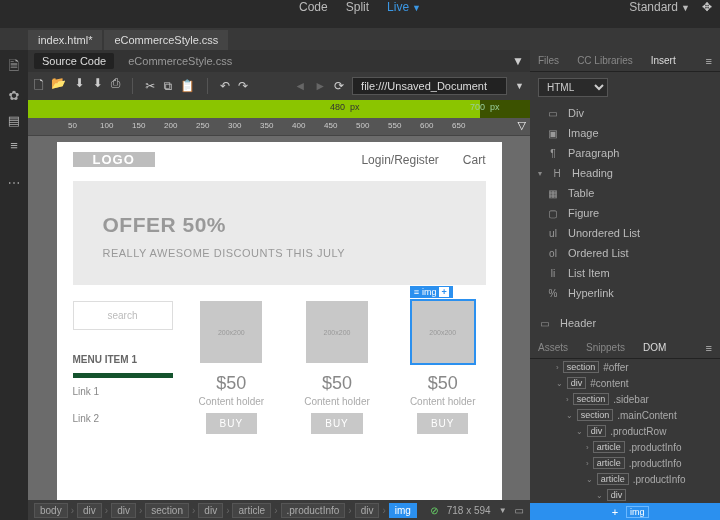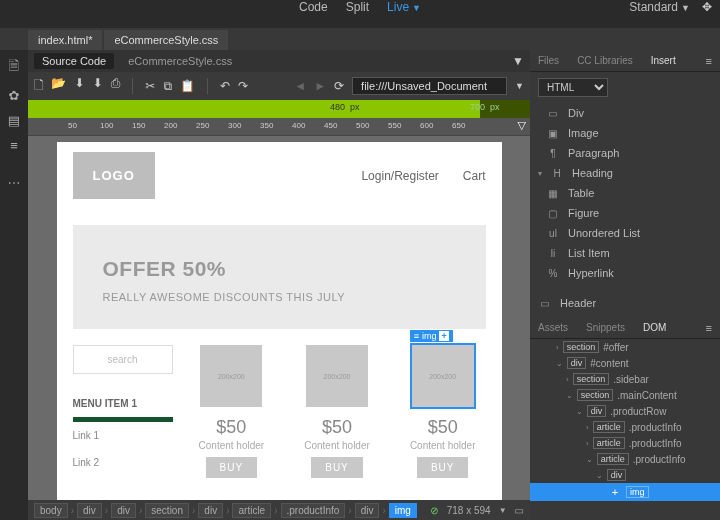--- a/index.html
+++ b/index.html
@@ -48,24 +48,24 @@
 
 .ruler { height: 18px; background: #555; position: relative; font-size: 8px; color: #ccc; border-bottom: 1px solid #444; }
 .ruler span { position: absolute; top: 3px; }
 
 
 .canvas-wrap { flex: 1; background: #6b6b6b; padding: 6px; overflow: auto; position: relative; }
 .canvas { background: #fff; width: 445px; min-height: 380px; margin: 0 auto; position: relative; overflow: hidden; }
 
 
 .hdr { display: flex; align-items: center; padding: 10px 16px; gap: 24px; }
-.logo { background: #bdbdbd; color: #fff; padding: 16px 20px; font-size: 13px; font-weight: 600; letter-spacing: 1px; }
+.logo { background: #bdbdbd; color: #fff; padding: 0 20px; font-size: 13px; font-weight: 600; letter-spacing: 1px; }
 .hdr .sp { flex: 1; }
 .hdrlink { font-size: 12px; color: #666; }
-.offer { background: #eaeaea; margin: 16px 16px 16px; padding: 32px 30px 26px; text-align: left; }
+.offer { background: #eaeaea; margin: 4px 16px 16px; padding: 32px 30px 26px; text-align: left; }
 .offer h2 { color: #999; font-size: 21px; font-weight: 700; letter-spacing: 0.5px; margin-bottom: 10px; }
 .offer p { color: #999; font-size: 11px; letter-spacing: 0.5px; }
 .body2 { display: flex; padding: 0 16px; gap: 16px; }
 .side { width: 100px; }
 .search { border: 1px solid #ddd; padding: 8px; font-size: 10px; color: #bbb; text-align: center; margin-bottom: 16px; }
 .menuitem { font-size: 10px; font-weight: 700; color: #666; padding: 8px 0; border-bottom: 5px solid #14532d; }
 .linkitem { font-size: 10px; color: #888; padding: 8px 0; }
 .prods { flex: 1; display: flex; gap: 20px; }
 .prod { flex: 1; text-align: center; }
 .prodimg { background: #c8c8c8; height: 62px; width: 62px; margin: 0 auto 10px; font-size: 7px; color: #999; display: flex; align-items: center; justify-content: center; position: relative; }
@@ -305,20 +305,25 @@
           <span class="il-ic">▢</span>
           <span>Figure</span>
         </div>
         <div class="row">
           <span class="caret"></span>
           <span class="il-ic">ul</span>
           <span>Unordered List</span>
         </div>
         <div class="row">
           <span class="caret"></span>
+          <span class="il-ic">ol</span>
+          <span>Ordered List</span>
+        </div>
+        <div class="row">
+          <span class="caret"></span>
           <span class="il-ic">li</span>
           <span>List Item</span>
         </div>
         <div class="row">
           <span class="caret"></span>
           <span class="il-ic">%</span>
           <span>Hyperlink</span>
         </div>
       </div>
     <div style="height:10px"></div>

